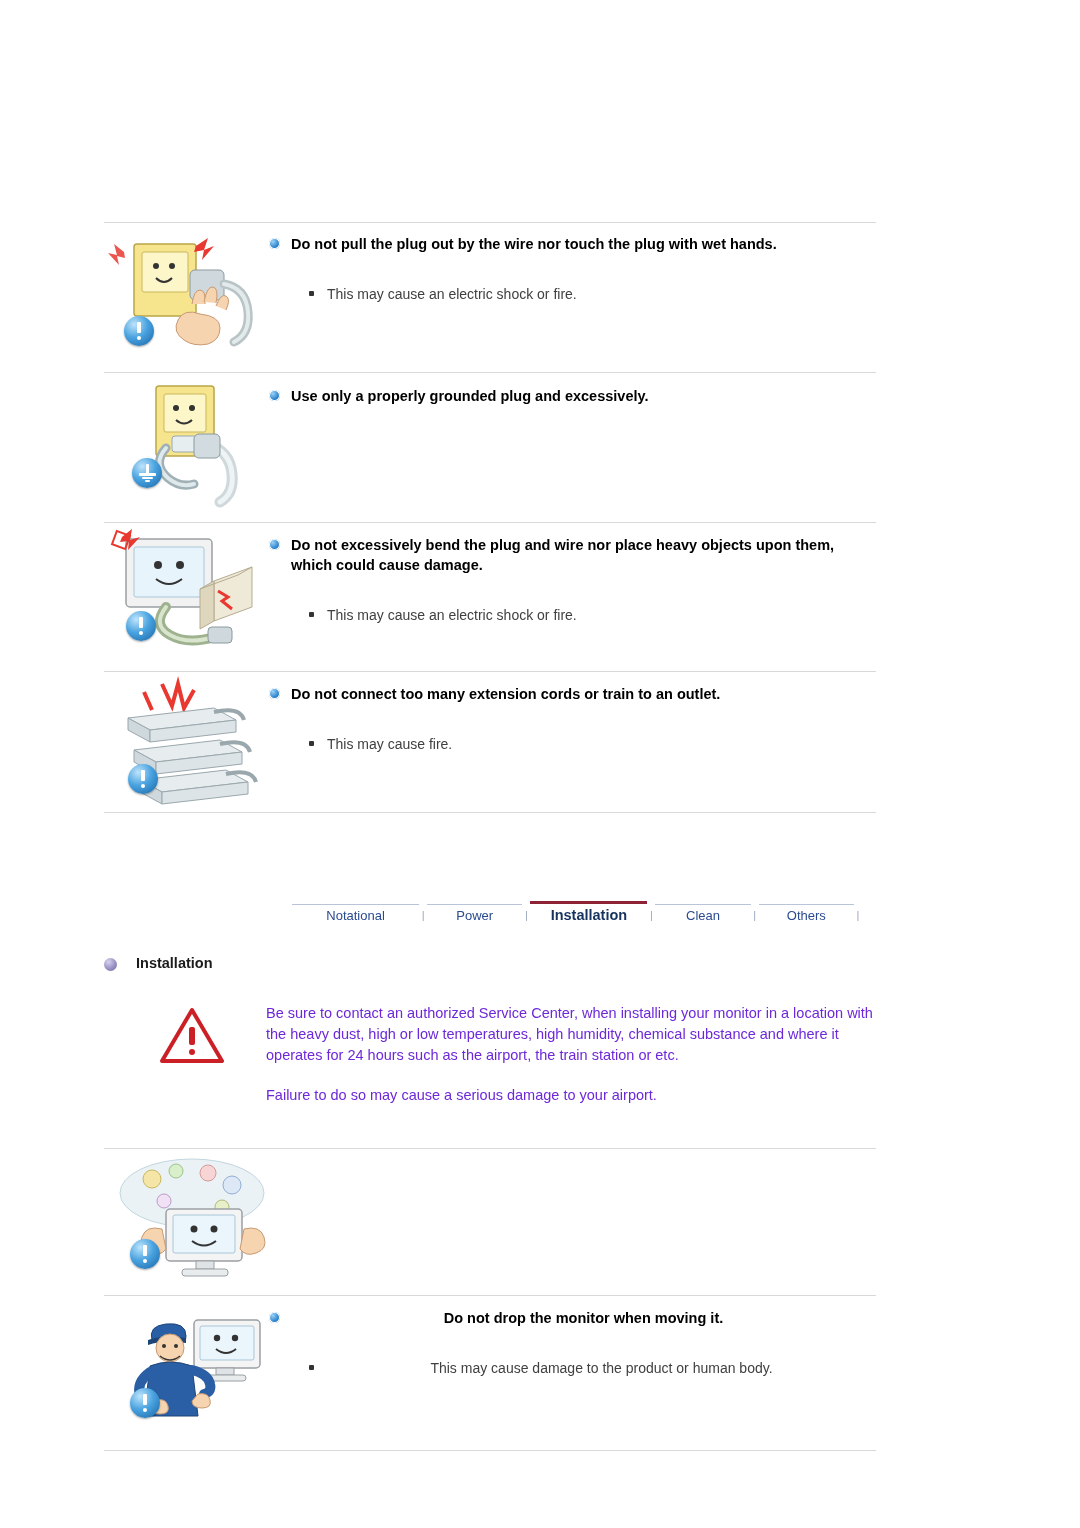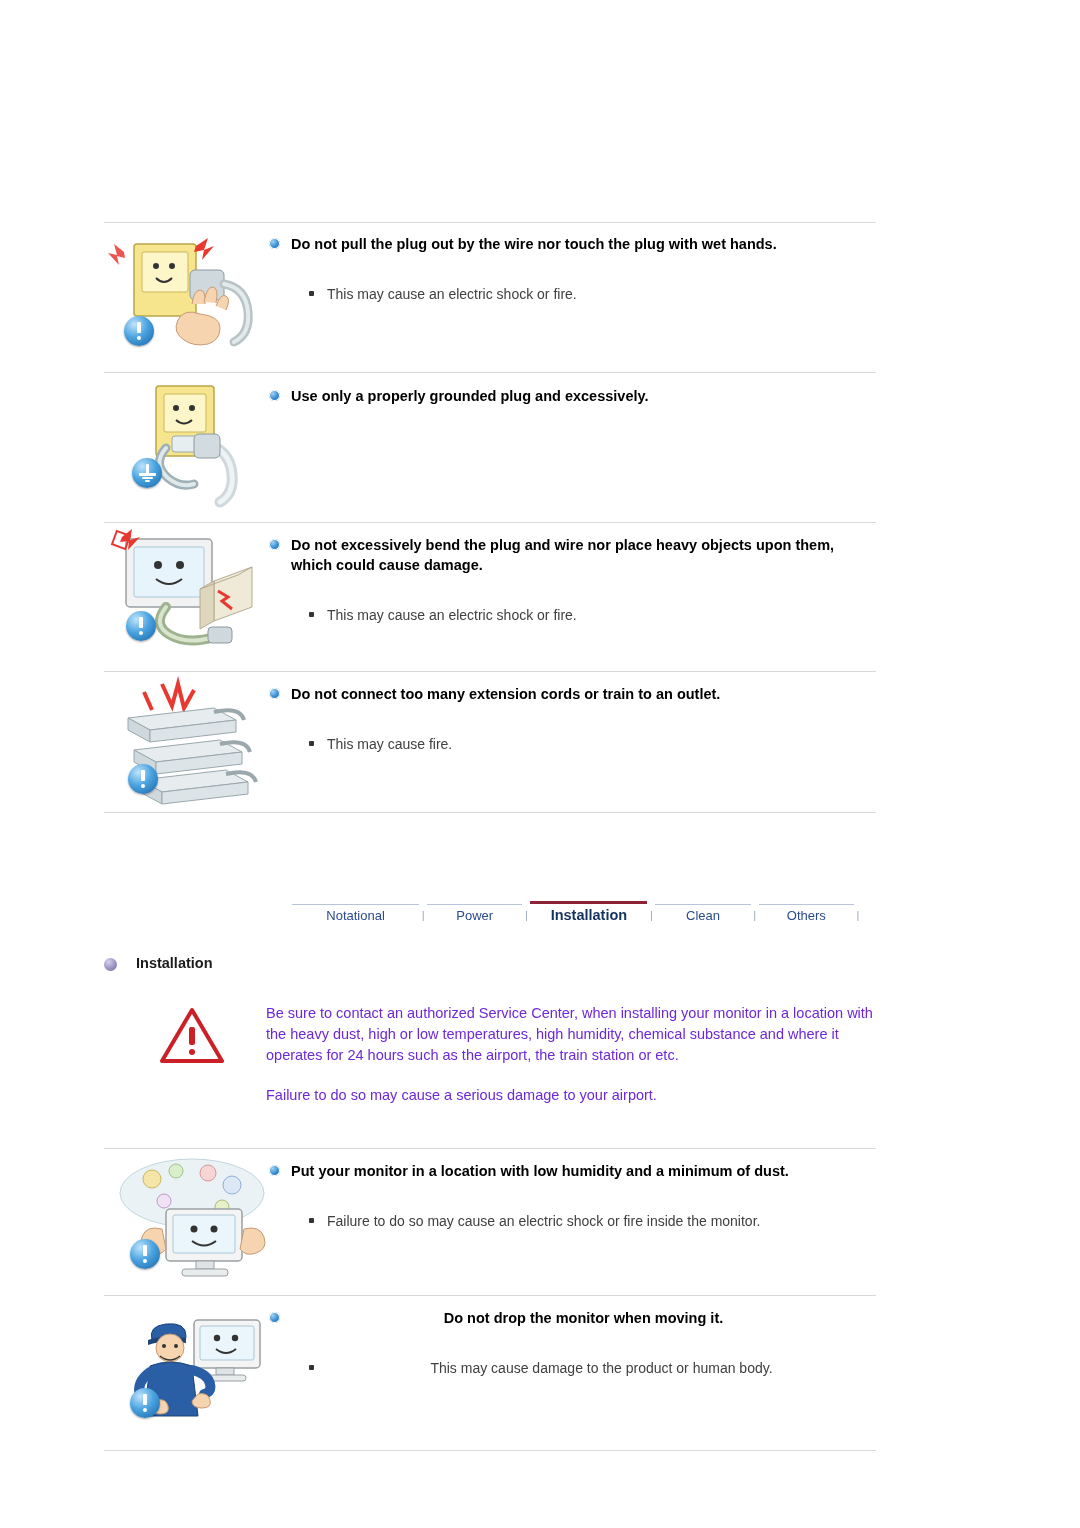--- a/index.html
+++ b/index.html
@@ -443,30 +443,20 @@
           <circle cx="102" cy="76" r="3.5" fill="#333"></circle>
           <path d="M80 88 q12 9 24 0" stroke="#333" fill="none" stroke-width="2"></path>
           <rect x="84" y="108" width="18" height="8" fill="#dfe3e5" stroke="#9aa0a4"></rect>
           <rect x="70" y="116" width="46" height="7" rx="3" fill="#e9eced" stroke="#9aa0a4"></rect>
 
           <path d="M50 76 q-16 -4 -20 8 q-4 12 8 16 q10 4 16 -4z" fill="#f7d4b0" stroke="#c79a72"></path>
           <path d="M132 76 q16 -4 20 8 q4 12 -8 16 q-10 4 -16 -4z" fill="#f7d4b0" stroke="#c79a72"></path>
         </svg>
       </div>
       <div class="warn-circle" style="left:26px; top:86px;"></div>
-      <div class="item-body">
-        <div class="head">
-          <span class="bulletdot"></span>
-          <span>Put your monitor in a location with low humidity and a minimum of dust.</span>
-        </div>
-        <div class="sub">
-          <span class="sqbullet"></span>
-          <span>Failure to do so may cause an electric shock or fire inside the monitor.</span>
-        </div>
-      </div>
     </div>
   </div>
 
   <div class="rule" style="top:1295px;"></div>
 
   <div class="section" style="top:1300px;text-align:center;">
     <div class="item" style="height:142px;">
       <div class="item-art art" style="left:12px;">
         <svg width="180" height="135" viewBox="0 0 180 135">
 

